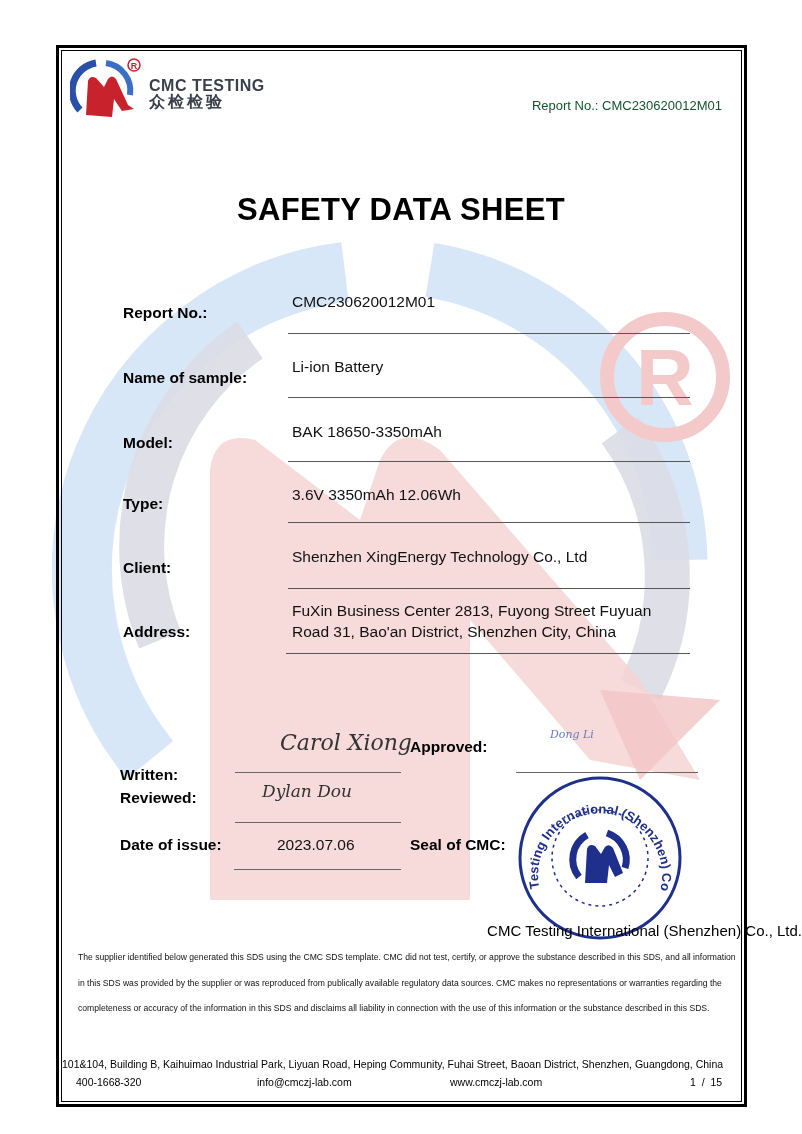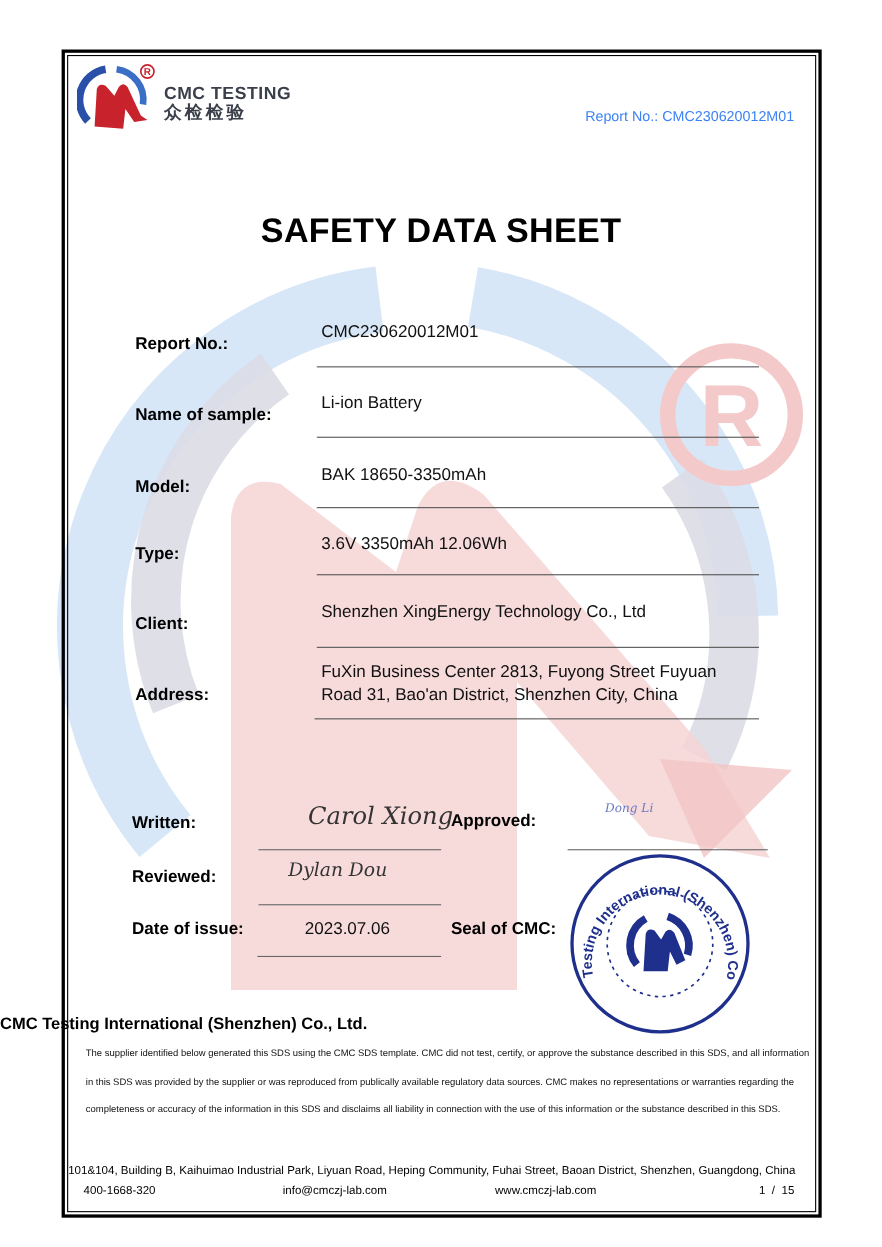--- a/index.html
+++ b/index.html
@@ -7,36 +7,36 @@
 
   .frame-outer { position: absolute; left: 56px; top: 45px; width: 691px; height: 1062px; border: 3px solid #000; box-sizing: border-box; }
   .frame-inner { position: absolute; left: 61px; top: 50px; width: 681px; height: 1052px; border: 1px solid #000; box-sizing: border-box; }
 
   .watermark { position: absolute; left: 0; top: 0; width: 802px; height: 1134px; pointer-events: none; }
 
   .logo { position: absolute; left: 70px; top: 55px; width: 170px; height: 70px; }
   .logo-text-en { position: absolute; left: 149px; top: 77px; font-size: 16px; font-weight: bold; color: #3a3f4a; letter-spacing: 0.5px; }
   .logo-text-cn { position: absolute; left: 149px; top: 92px; font-size: 16px; font-weight: bold; color: #3a3f4a; letter-spacing: 3px; }
 
-  .report-no-header { position: absolute; right: 80px; top: 98px; font-size: 13px; color: #3b82f6; }
+  .report-no-header { position: absolute; right: 80px; top: 98px; font-size: 13px; color: #14532d; }
 
   .title { position: absolute; left: 0; width: 802px; top: 192px; text-align: center; font-size: 31px; font-weight: bold; letter-spacing: 0.3px; }
 
   .field-label { position: absolute; left: 123px; font-size: 15.5px; font-weight: bold; margin-top: 12px; }
   .field-value { position: absolute; left: 292px; font-size: 15.5px; line-height: 20px; color: #111; }
   .field-line { position: absolute; left: 288px; width: 402px; height: 0; border-top: 1px solid #555; }
 
   .sig-label { position: absolute; font-size: 15.5px; font-weight: bold; }
   .sig-line { position: absolute; height: 0; border-top: 1px solid #666; }
   .sig-value { position: absolute; font-size: 15.5px; color: #111; }
   .signature { position: absolute; font-family: "DejaVu Serif", serif; font-style: italic; font-size: 16px; color: #333; }
 
   .seal { position: absolute; left: 515px; top: 773px; width: 170px; height: 170px; }
 
-  .company-name { position: absolute; left: 0; width: 802px; top: 922px; text-align: left; font-size: 15px; font-weight: bold; }
+  .company-name { position: absolute; left: 0; width: 802px; top: 922px; text-align: right; font-size: 15px; font-weight: normal; }
   .disclaimer { position: absolute; left: 78px; width: 660px; top: 945px; font-size: 8.6px; line-height: 25.5px; color: #111; }
 
   .footer-address { position: absolute; left: 62px; top: 1058px; font-size: 10.5px; color: #000; white-space: nowrap; }
   .footer-item { position: absolute; top: 1076px; font-size: 10.5px; color: #000; }
 </style>
 </head>
 <body>
 
 <svg class="watermark" viewBox="0 0 802 1134" xmlns="http://www.w3.org/2000/svg">
 
@@ -87,21 +87,21 @@
 
 <div class="field-label" style="top:547px">Client:</div>
 <div class="field-value" style="top:547px">Shenzhen XingEnergy Technology Co., Ltd</div>
 <div class="field-line" style="top:588px"></div>
 
 <div class="field-label" style="top:611px">Address:</div>
 <div class="field-value" style="top:601px">FuXin Business Center 2813, Fuyong Street Fuyuan</div>
 <div class="field-value" style="top:622px">Road 31, Bao'an District, Shenzhen City, China</div>
 <div class="field-line" style="top:653px; left:286px; width:404px"></div>
 
-<div class="sig-label" style="left:120px; top:740px">Written:</div>
+<div class="sig-label" style="left:120px; top:766px">Written:</div>
 <div class="signature" style="left:280px; top:730px; font-size:22px;">Carol Xiong</div>
 <div class="sig-line" style="left:235px; width:166px; top:772px"></div>
 
 <div class="sig-label" style="left:410px; top:738px">Approved:</div>
 <div class="signature" style="left:550px; top:728px; color:#6a78c2; font-size:11px;">Dong Li</div>
 <div class="sig-line" style="left:516px; width:182px; top:772px"></div>
 
 <div class="sig-label" style="left:120px; top:789px">Reviewed:</div>
 <div class="signature" style="left:262px; top:781px; font-size:17px;">Dylan Dou</div>
 <div class="sig-line" style="left:235px; width:166px; top:822px"></div>

